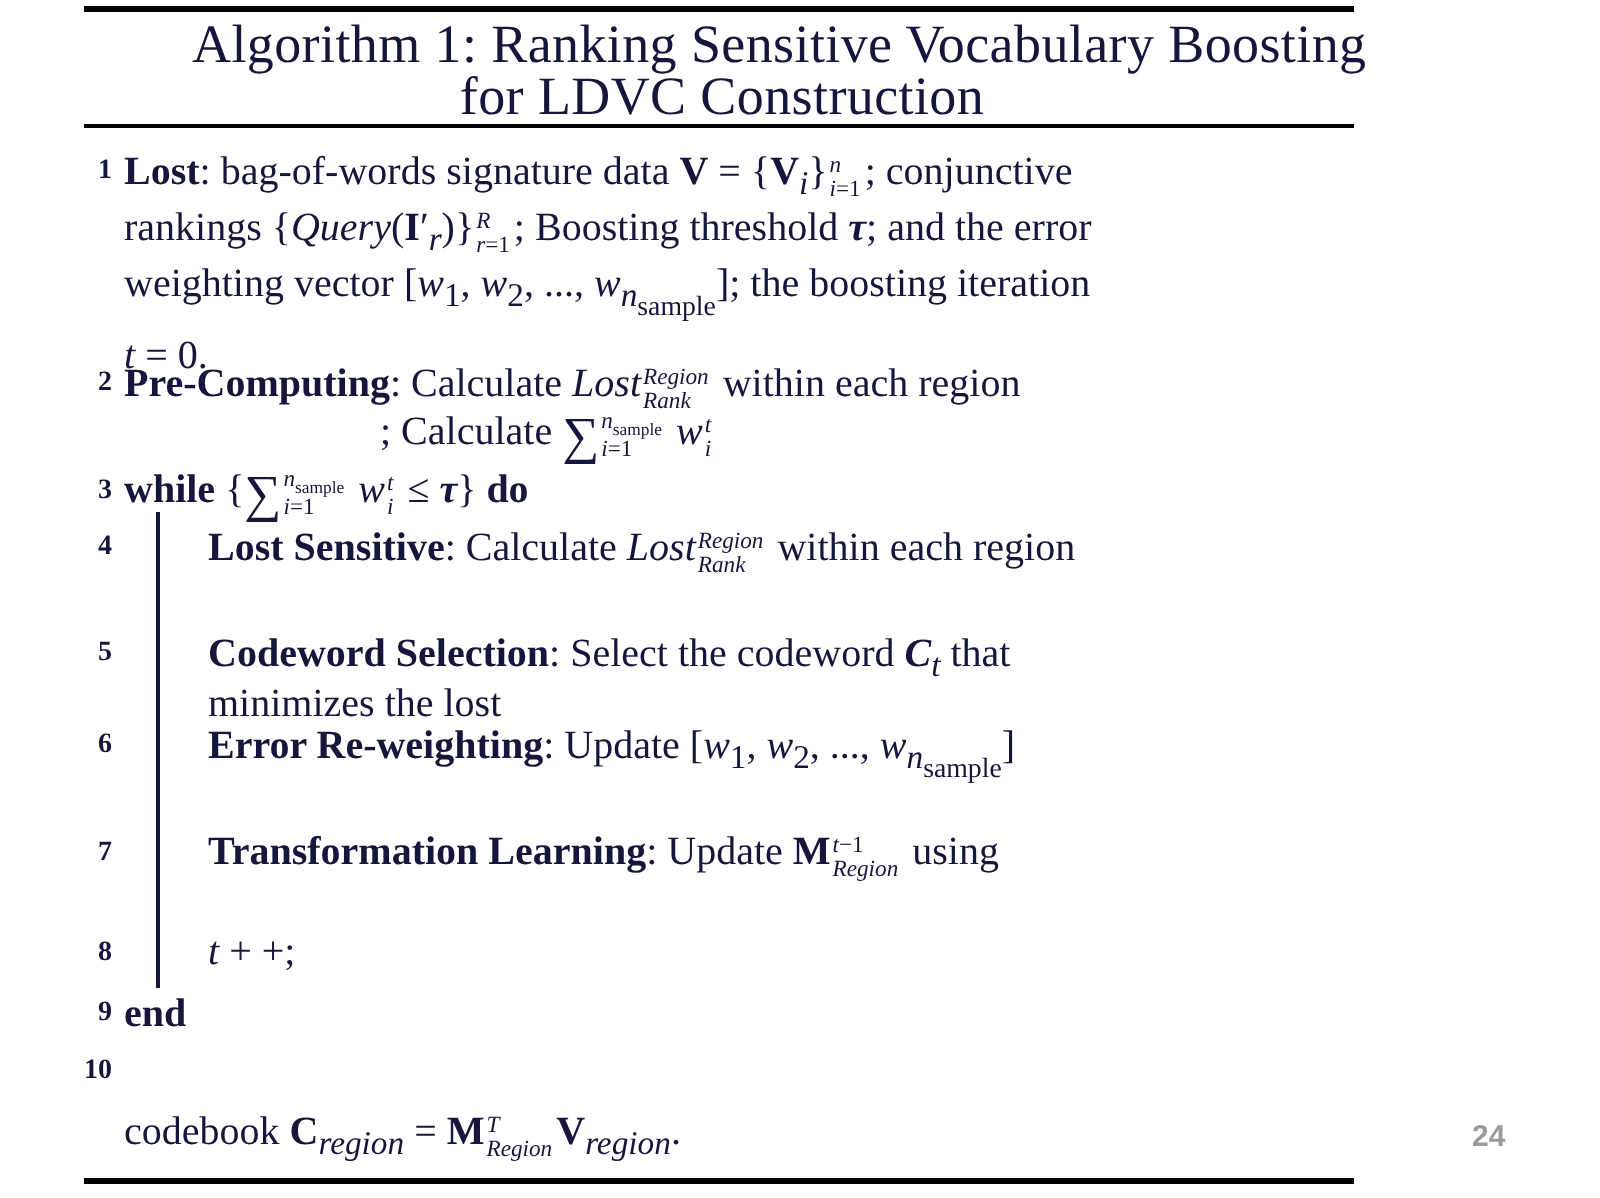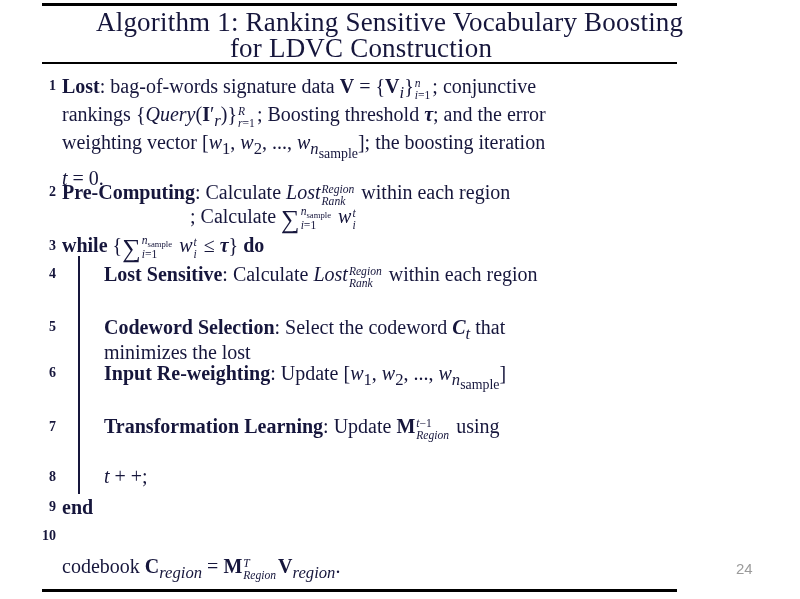--- a/index.html
+++ b/index.html
@@ -76,20 +76,21 @@
     height: 238px;
     background: var(--text);
   }
   #page-number {
     position: absolute;
     left: 736px;
     top: 560px;
     font-family: "Liberation Sans", "DejaVu Sans", sans-serif;
     font-size: 15px;
     color: var(--pagenum);
+    font-weight: bold;
   }
 </style>
 </head>
 <body>
 
 <div id="slide">
 
   <div id="rule-top" class="rule"></div>
 
   <div id="caption">
@@ -115,21 +116,21 @@
   <div class="algo-row" style="left:62px;  top:74px"><b>Lost</b>: bag-of-words signature data <b>V</b> = {<b>V</b><sub><i>i</i></sub>}<span class="ms"><span><i>n</i></span><span><i>i</i>=1</span></span>; conjunctive</div>
   <div class="algo-row" style="left:62px;  top:102px">rankings {<i>Query</i>(<b>I</b>′<sub><i>r</i></sub>)}<span class="ms"><span><i>R</i></span><span><i>r</i>=1</span></span>; Boosting threshold <b><i>τ</i></b>; and the error</div>
   <div class="algo-row" style="left:62px;  top:130px">weighting vector [<i>w</i><sub>1</sub>, <i>w</i><sub>2</sub>, ..., <i>w</i><sub><i>n</i><sub>sample</sub></sub>]; the boosting iteration</div>
   <div class="algo-row" style="left:62px;  top:166px"><i>t</i> = 0.</div>
   <div class="algo-row" style="left:62px;  top:180px"><b>Pre-Computing</b>: Calculate <i>Lost</i><span class="ms"><span><i>Region</i></span><span><i>Rank</i></span></span> within each region</div>
   <div class="algo-row" style="left:190px; top:204px">; Calculate <span class="sum">∑</span><span class="ms"><span><i>n</i><sub>sample</sub></span><span><i>i</i>=1</span></span> <i>w</i><span class="ms"><span><i>t</i></span><span><i>i</i></span></span></div>
   <div class="algo-row" style="left:62px;  top:233px"><b>while</b> {<span class="sum">∑</span><span class="ms"><span><i>n</i><sub>sample</sub></span><span><i>i</i>=1</span></span> <i>w</i><span class="ms"><span><i>t</i></span><span><i>i</i></span></span> ≤ <b><i>τ</i></b>} <b>do</b></div>
   <div class="algo-row" style="left:104px; top:262px"><b>Lost Sensitive</b>: Calculate <i>Lost</i><span class="ms"><span><i>Region</i></span><span><i>Rank</i></span></span> within each region</div>
   <div class="algo-row" style="left:104px; top:340px">minimizes the lost</div>
   <div class="algo-row" style="left:104px; top:315px"><b>Codeword Selection</b>: Select the codeword <b><i>C</i></b><sub><i>t</i></sub> that</div>
-  <div class="algo-row" style="left:104px; top:361px"><b>Input Re-weighting</b>: Update [<i>w</i><sub>1</sub>, <i>w</i><sub>2</sub>, ..., <i>w</i><sub><i>n</i><sub>sample</sub></sub>]</div>
+  <div class="algo-row" style="left:104px; top:361px"><b>Error Re-weighting</b>: Update [<i>w</i><sub>1</sub>, <i>w</i><sub>2</sub>, ..., <i>w</i><sub><i>n</i><sub>sample</sub></sub>]</div>
   <div class="algo-row" style="left:104px; top:414px"><b>Transformation Learning</b>: Update <b>M</b><span class="ms"><span><i>t</i>−1</span><span><i>Region</i></span></span> using</div>
   <div class="algo-row" style="left:104px; top:464px"><i>t</i> + +;</div>
   <div class="algo-row" style="left:62px;  top:495px"><b>end</b></div>
   <div class="algo-row" style="left:62px;  top:554px">codebook <b>C</b><sub><i>region</i></sub> = <b>M</b><span class="ms"><span><i>T</i></span><span><i>Region</i></span></span><b>V</b><sub><i>region</i></sub>.</div>
 
   <div id="rule-bottom" class="rule"></div>
 
   <div id="page-number">24</div>
 </div>
 

